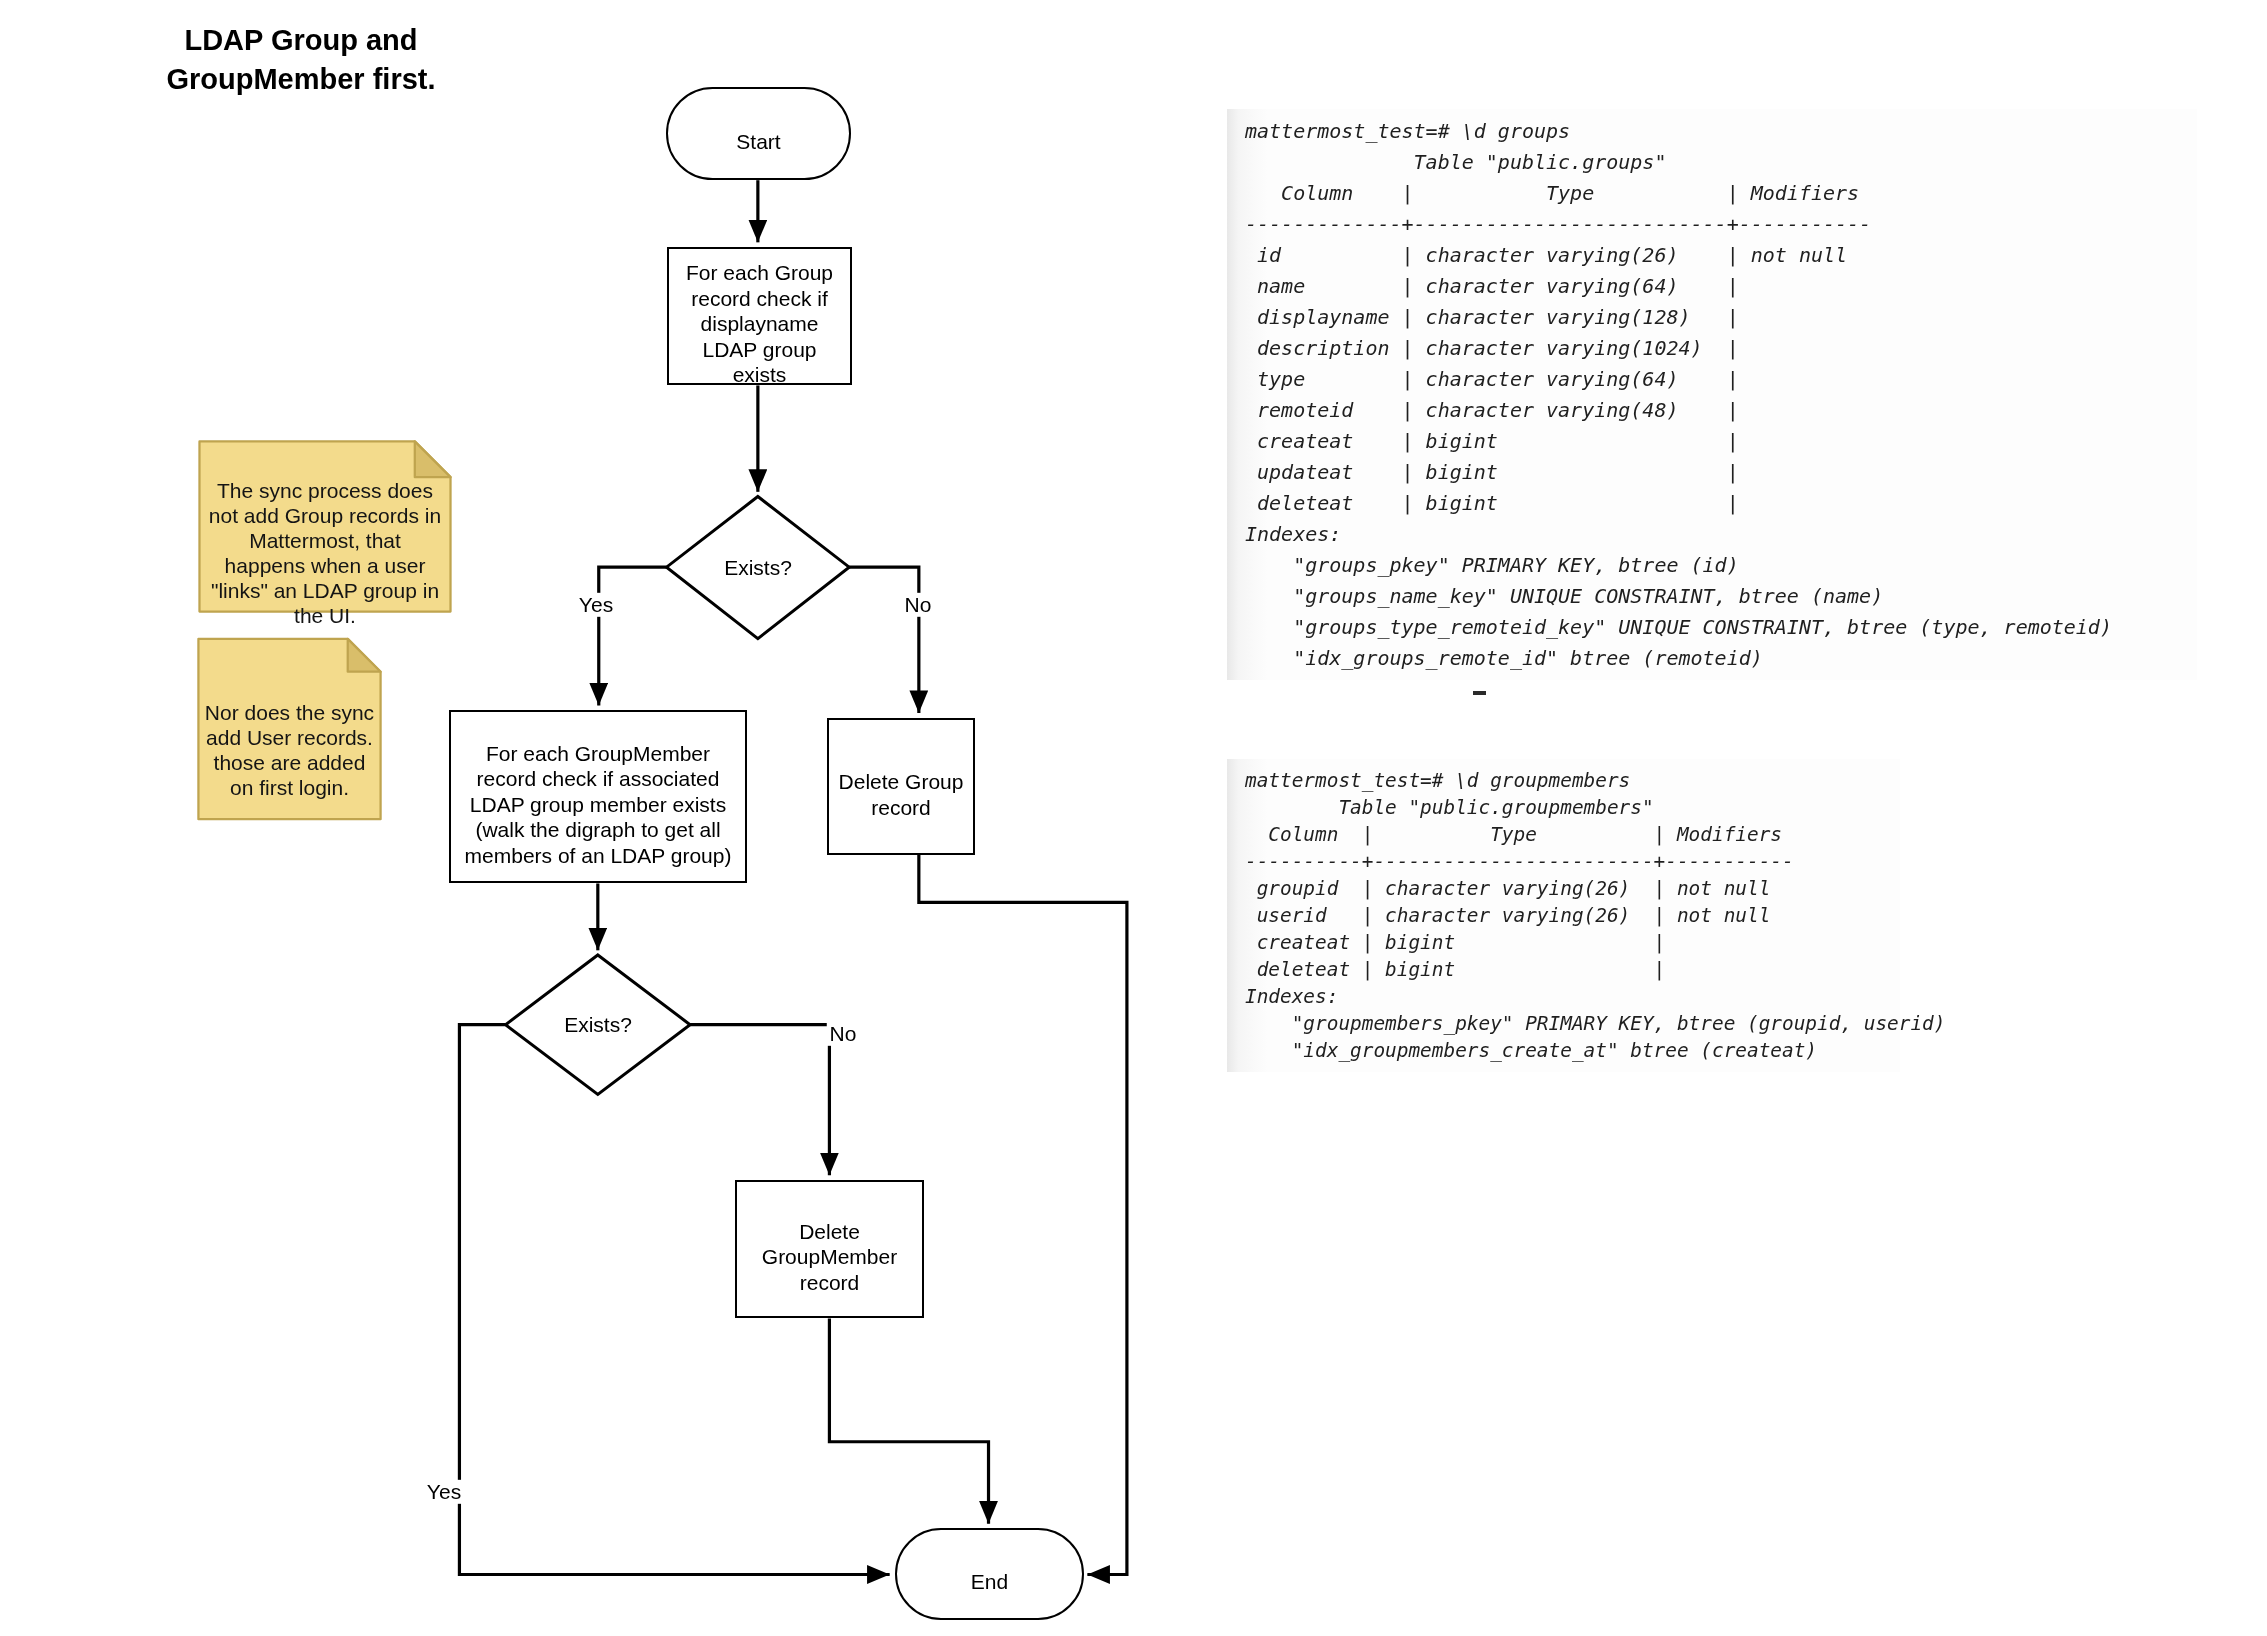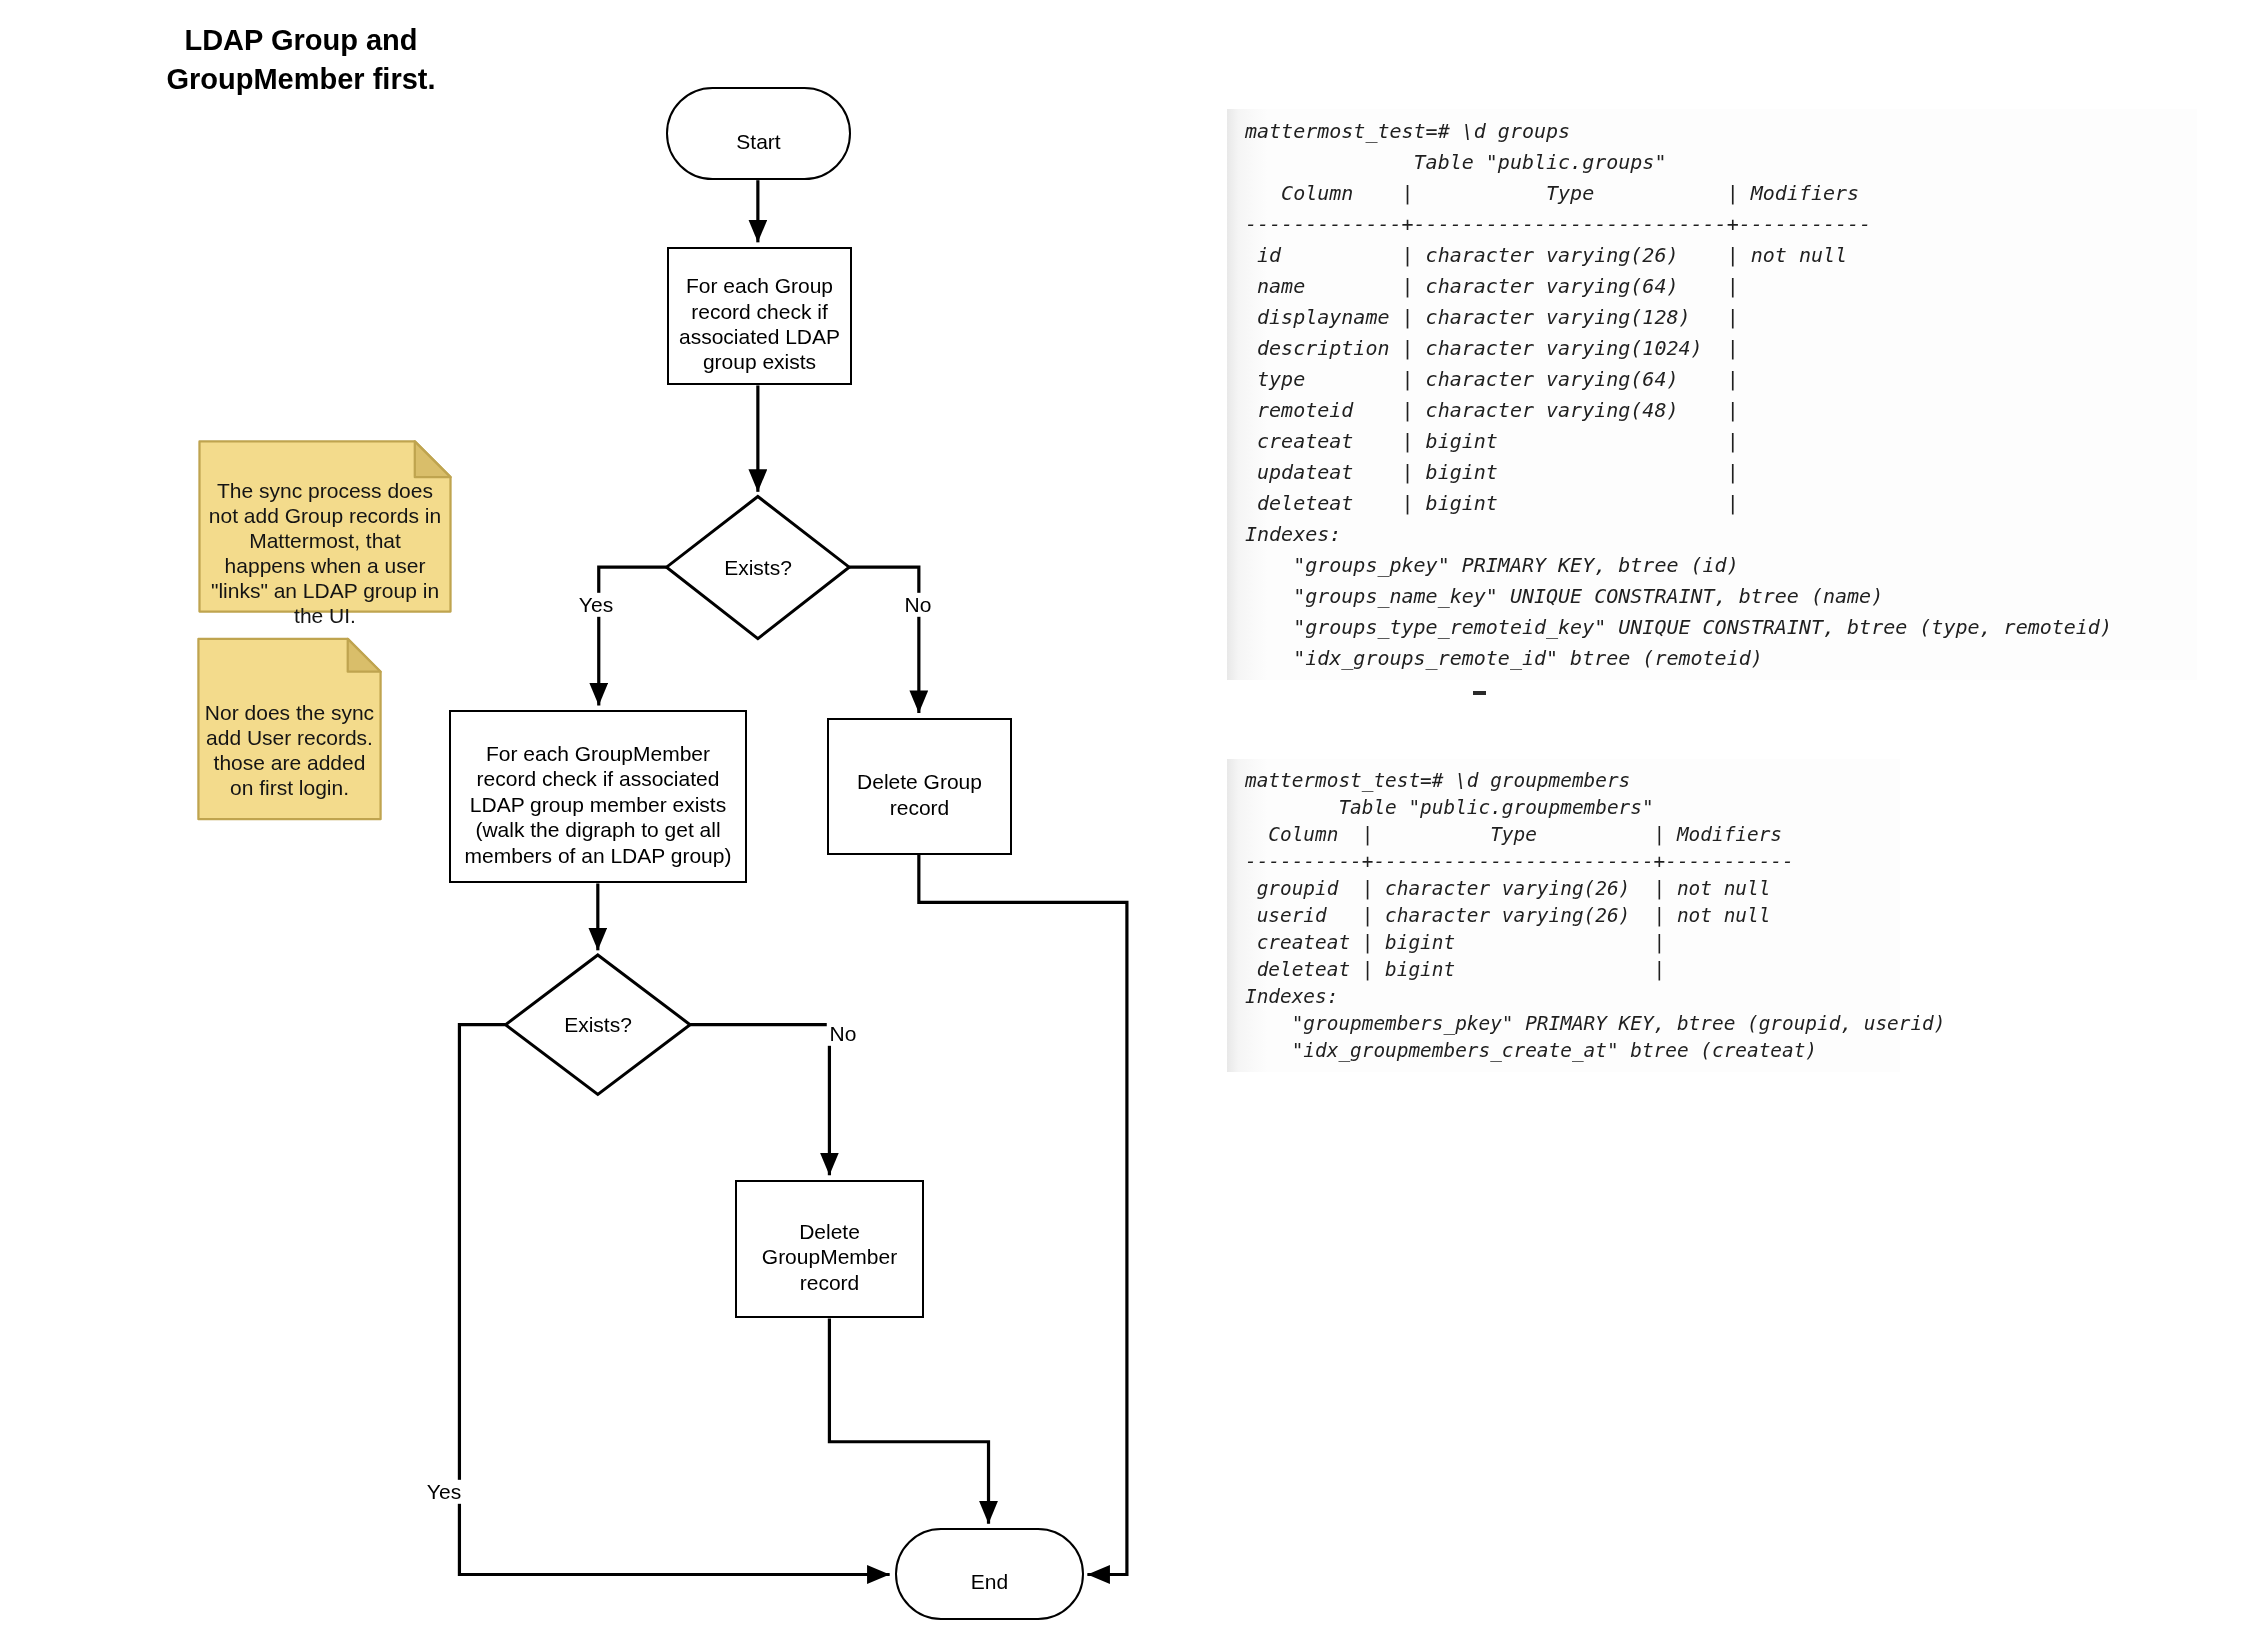--- a/index.html
+++ b/index.html
@@ -85,32 +85,32 @@
   <div class="title">
     <div>LDAP Group and</div>
     <div>GroupMember first.</div>
   </div>
 
   <div class="node stadium" style="left:666px;top:87px;width:185px;height:93px;">
     <span class="node-label">Start</span>
   </div>
 
   <div class="node" style="left:667px;top:247px;width:185px;height:138px;">
-    <span class="node-label" style="width:169px;">For each Group record check if associated LDAP group exists</span>
+    <span class="node-label" style="width:169px;">For each Group record check if displayname LDAP group exists</span>
   </div>
 
   <div class="diamond-label" style="left:758px;top:568px;">Exists?</div>
   <div class="edge-label" style="left:596px;top:605px;">Yes</div>
   <div class="edge-label" style="left:918px;top:605px;">No</div>
 
   <div class="node" style="left:449px;top:710px;width:298px;height:173px;">
     <span class="node-label" style="width:279px;">For each GroupMember record check if associated LDAP group member exists (walk the digraph to get all members of an LDAP group)</span>
   </div>
 
-  <div class="node" style="left:827px;top:718px;width:185px;height:137px;">
+  <div class="node" style="left:827px;top:718px;width:148px;height:137px;">
     <span class="node-label" style="width:141px;">Delete Group record</span>
   </div>
 
   <div class="diamond-label" style="left:598px;top:1025px;">Exists?</div>
   <div class="edge-label" style="left:444px;top:1492px;">Yes</div>
   <div class="edge-label" style="left:843px;top:1034px;">No</div>
 
   <div class="node" style="left:735px;top:1180px;width:189px;height:138px;">
     <span class="node-label" style="width:146px;">Delete GroupMember record</span>
   </div>

